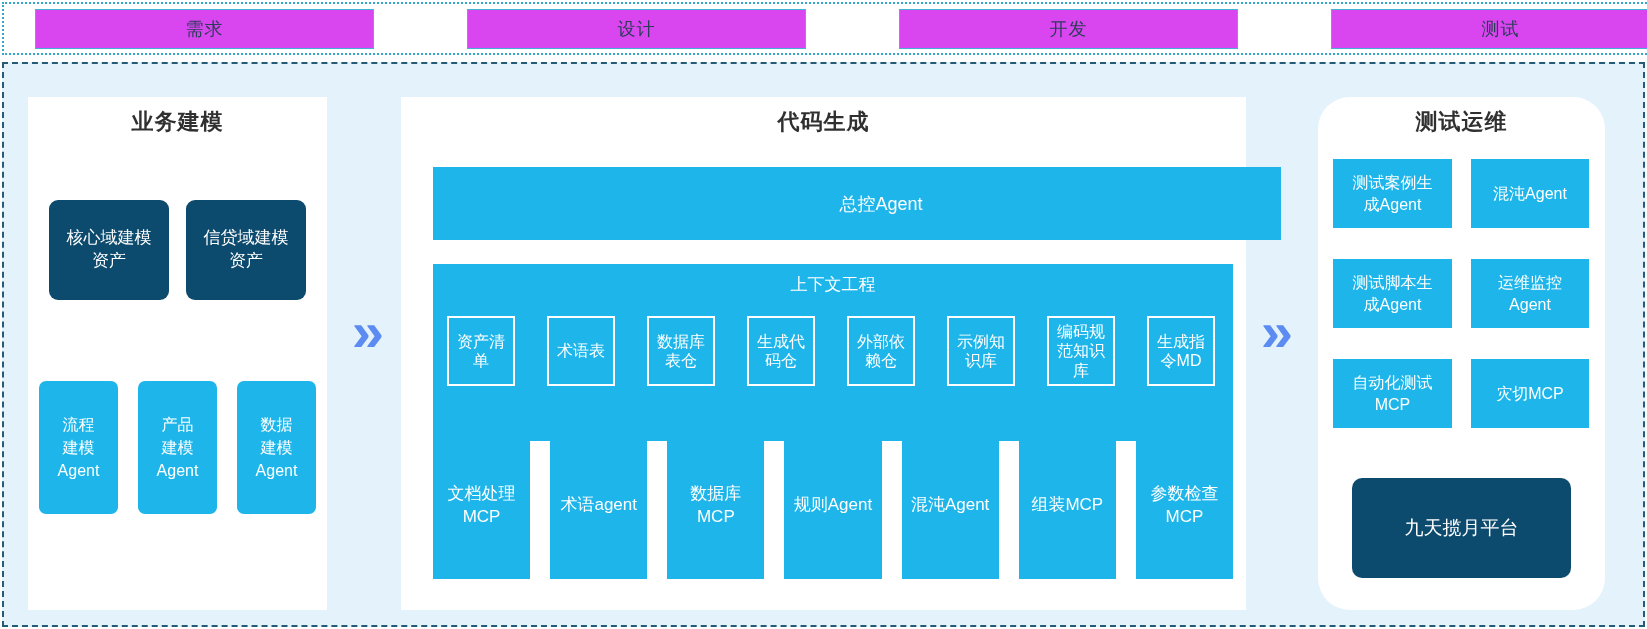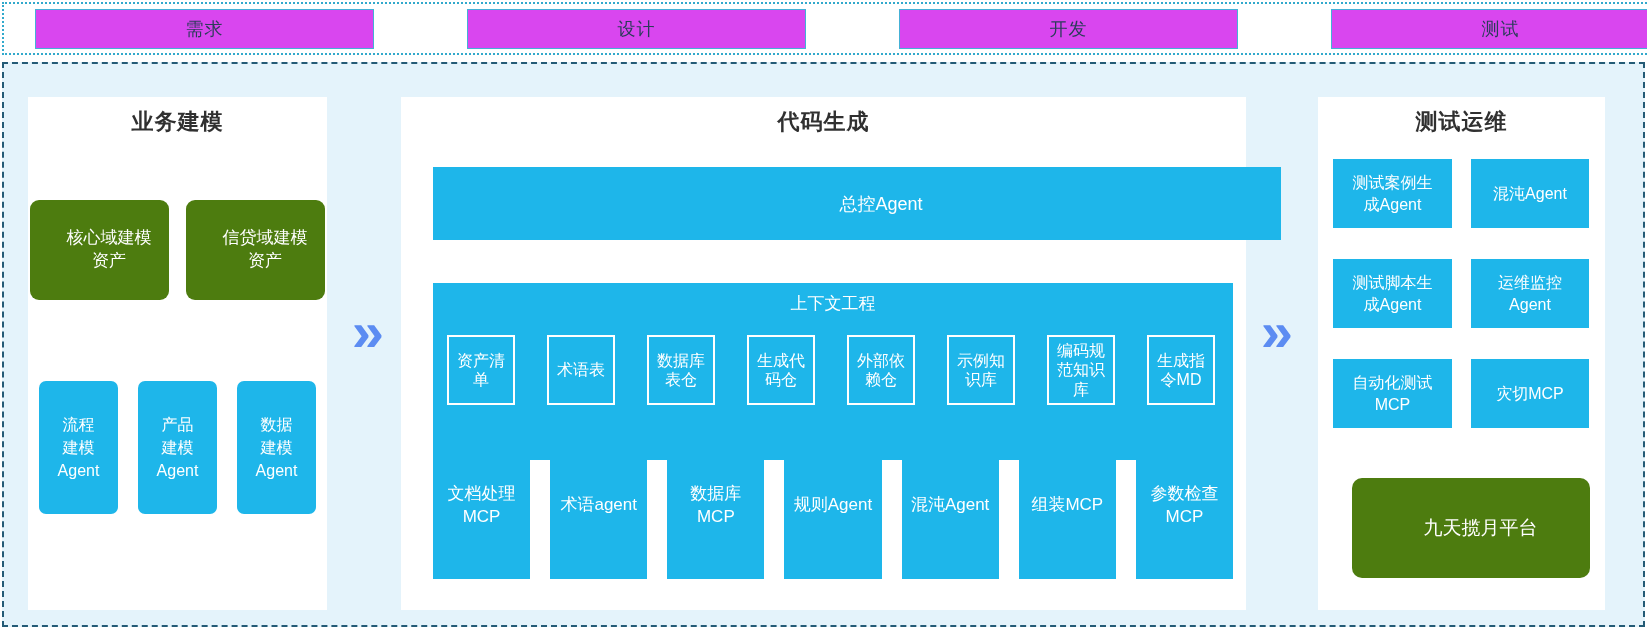--- a/index.html
+++ b/index.html
@@ -24,24 +24,24 @@
     position:absolute; left:2px; top:62px; width:1639px; height:561px;
     background:#e4f3fb; border:2px dashed #245b76;
   }
   .panel { position:absolute; top:33px; height:513px; background:#ffffff; }
   .panel-title {
     margin:0; padding-top:10px; text-align:center;
     font-size:22px; font-weight:bold; color:#303030; letter-spacing:1px;
   }
   .left-panel   { left:24px;   width:299px; }
   .middle-panel { left:397px;  width:845px; }
-  .right-panel  { left:1314px; width:287px; }
+  .right-panel  { left:1314px; width:287px;border-radius:32px; }
 
   .cyan  { background:#1eb6ea; color:#ffffff; }
-  .navy  { background:#4d7c0f; color:#ffffff;padding-left:19px; }
+  .navy  { background:#0c4a6e; color:#ffffff; }
 
   .box-label { white-space:pre-line; text-align:center; }
 
   
   .asset-row { position:absolute; top:103px; left:0; right:0; display:flex; justify-content:center; gap:17px; }
   .asset-box {
     width:120px; height:100px; border-radius:9px;
     display:flex; align-items:center; justify-content:center;
     font-size:17px; line-height:1.35;
   }
@@ -50,21 +50,21 @@
     width:79px; height:133px;
     display:flex; align-items:center; justify-content:center;
     font-size:16px; line-height:1.45;border-radius:7px;
   }
 
   
   .master-bar {
     position:absolute; left:32px; top:70px; width:800px; height:73px;
     display:flex; align-items:center; justify-content:center; font-size:18px;padding-left:48px;
   }
-  .context-box { position:absolute; left:32px; top:186px; width:800px; height:177px; }
+  .context-box { position:absolute; left:32px; top:167px; width:800px; height:177px; }
   .context-title { padding-top:9px; text-align:center; font-size:17px; color:#ffffff; }
   .ctx-items { position:absolute; left:14px; right:18px; top:52px; height:70px; display:flex; gap:32px; }
   .ctx-item {
     flex:1; border:2px solid #ffffff; box-sizing:border-box;
     display:flex; align-items:center; justify-content:center;
     font-size:16px; line-height:1.2; color:#ffffff;
   }
   .mcp-row { position:absolute; left:32px; top:335px; width:800px; height:147px; display:flex; gap:20px; }
   .mcp-box {
     flex:1; display:flex; align-items:center; justify-content:center;

